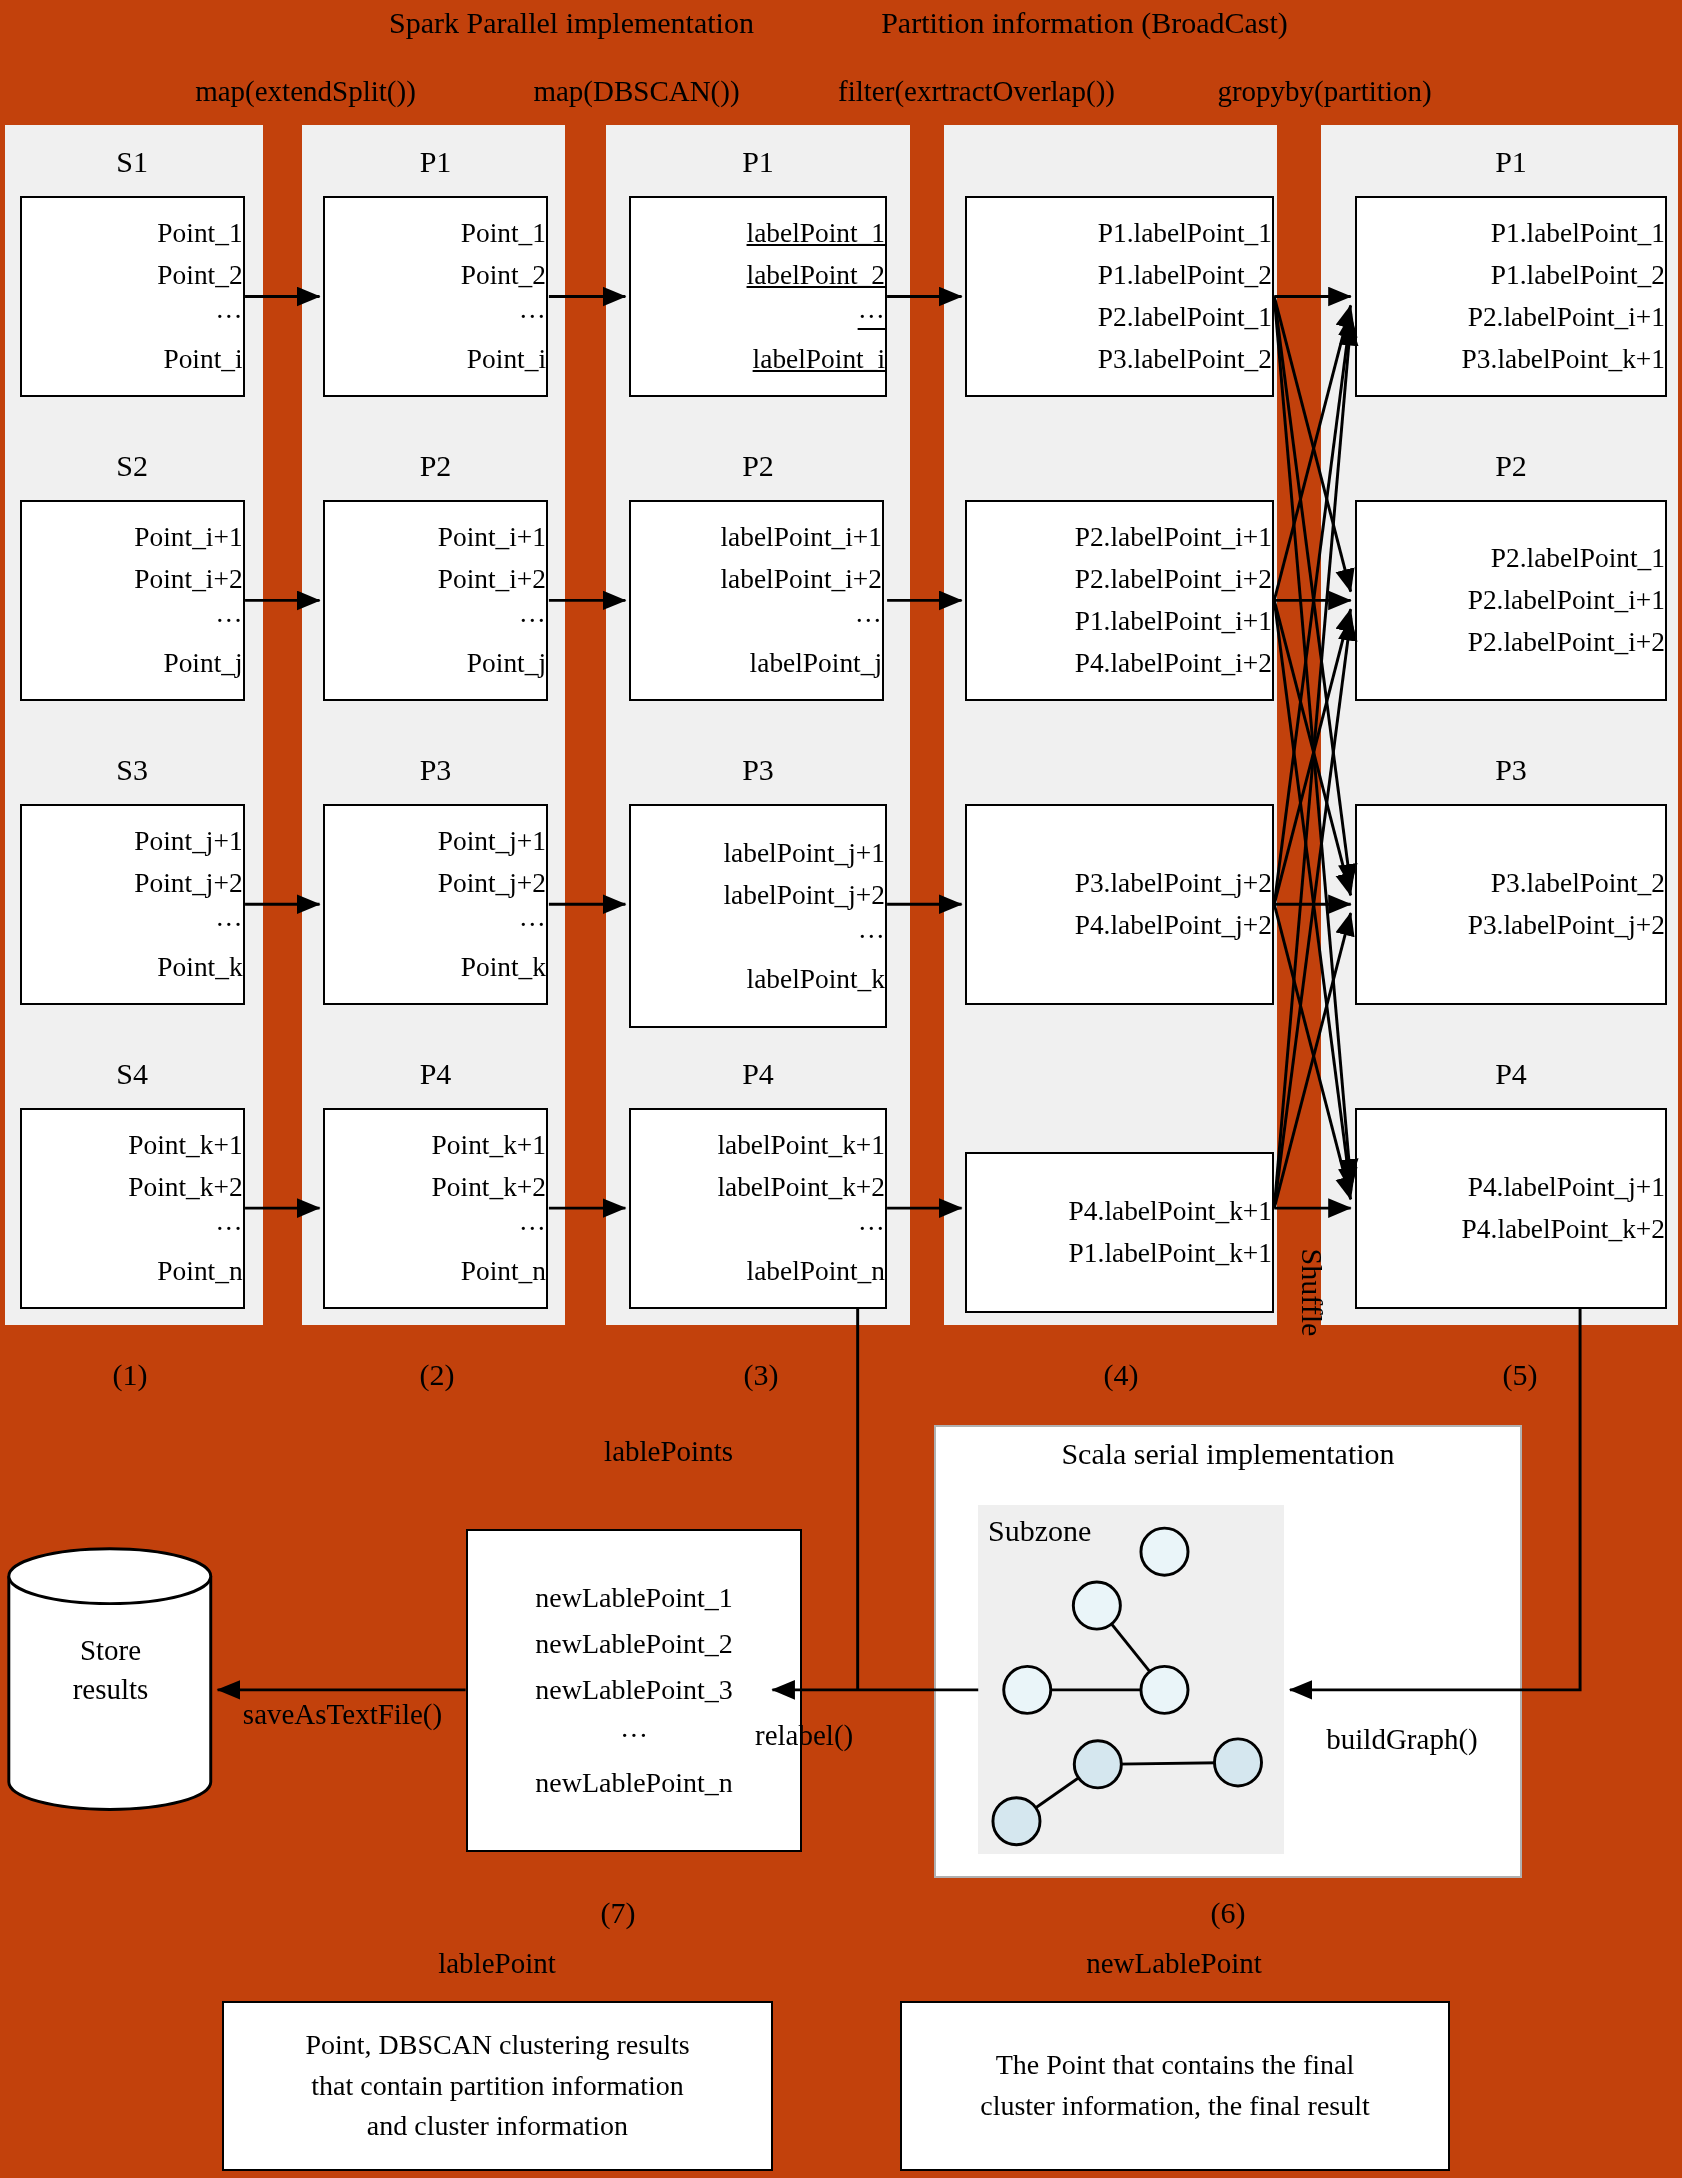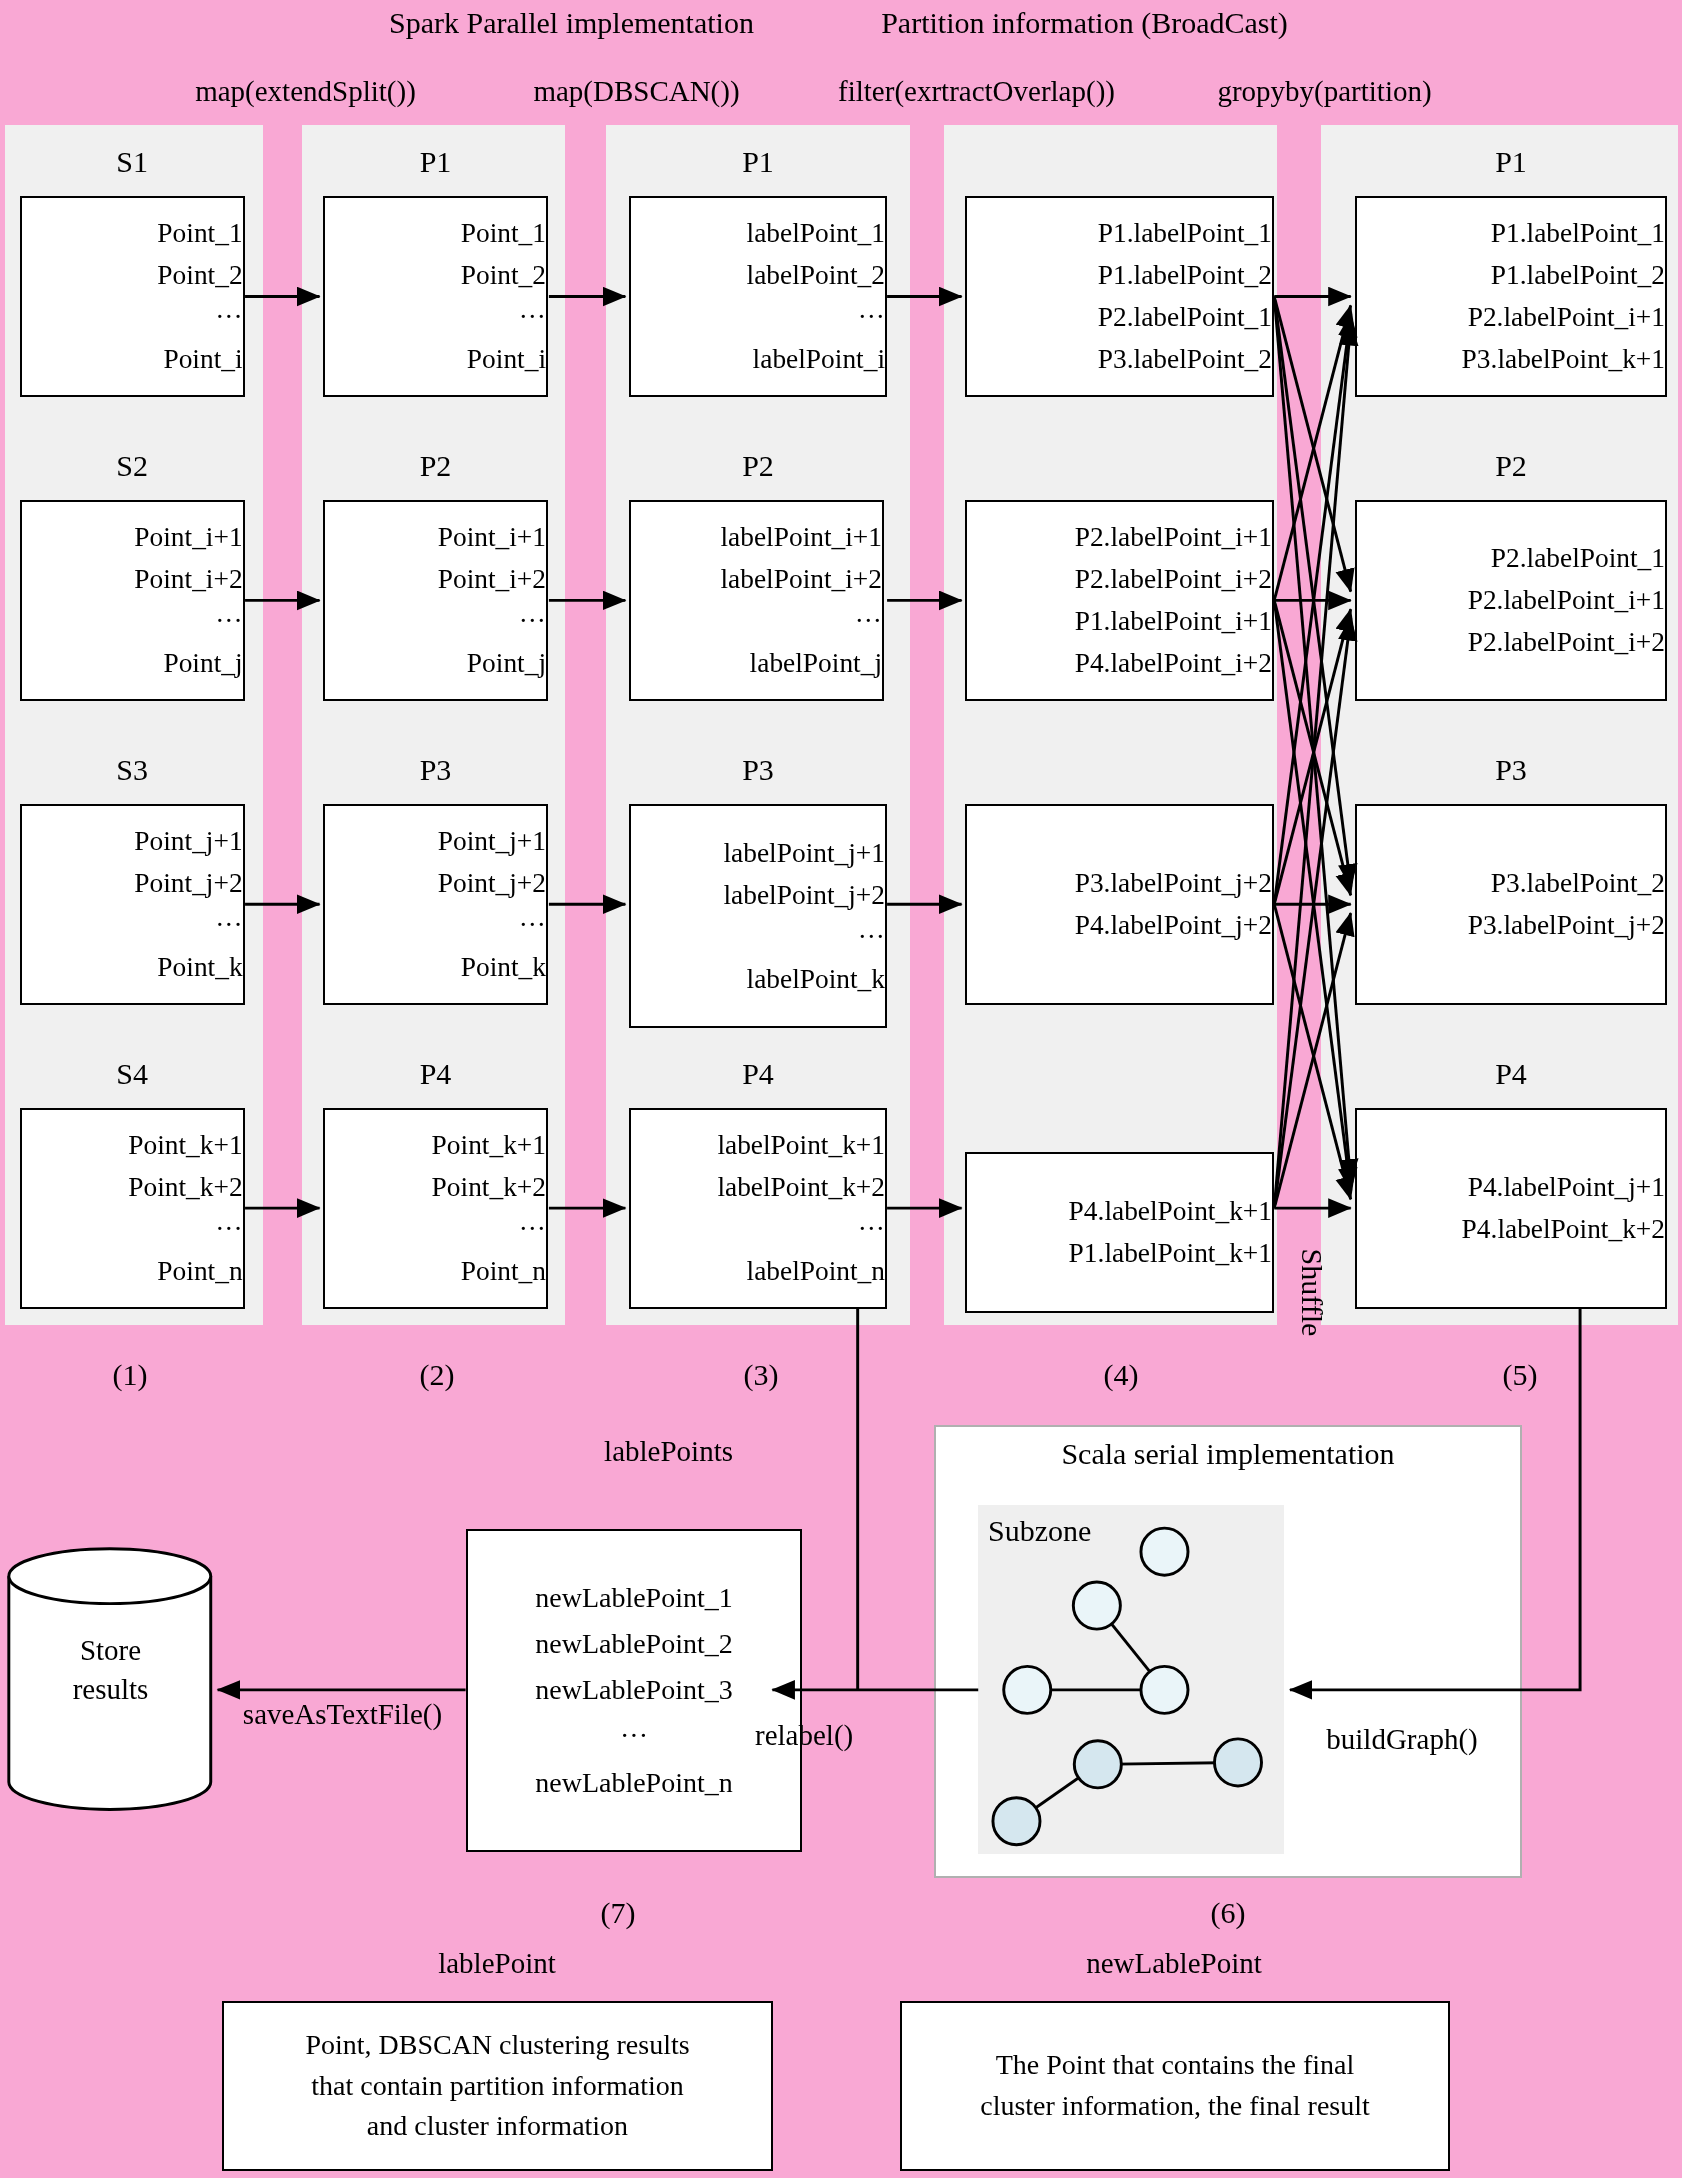--- a/index.html
+++ b/index.html
@@ -1,17 +1,17 @@
 <!DOCTYPE html>
 <html><head>
 <meta charset="utf-8">
 <style>
   html,body{margin:0;padding:0;background:#ffffff;}
   #canvas{
-    position:relative;width:1683px;height:2179px;background:#f9a8d4;
+    position:relative;width:1683px;height:2179px;background:#c2410c;
     font-family:"Liberation Serif", serif;color:#000;overflow:hidden;
   }
   .band{position:absolute;top:125px;height:1200px;}
   .cell-header{position:absolute;height:39px;font-size:30px;text-align:center;line-height:39px;}
   .pbox{
     position:absolute;background:#fff;border:2.9px solid #000;
     display:flex;flex-direction:column;justify-content:center;align-items:flex-end;box-sizing:border-box;
   }
   .pbox .box-line{font-size:27.4px;line-height:1.32;padding:2.9px 0;white-space:nowrap;}
   .top-title{position:absolute;top:3.9px;height:37px;font-size:30px;text-align:center;line-height:37px;white-space:nowrap;}
@@ -125,21 +125,21 @@
     <div class="cell-header" style="left: 323px; top: 1054px; width: 225px;">P4</div>
     <div class="pbox" style="left: 323px; top: 1108px; width: 225px; height: 201px; border-color: rgb(0, 0, 0);">
       <div class="box-line">Point_k+1</div>
       <div class="box-line">Point_k+2</div>
       <div class="box-line">···</div>
       <div class="box-line">Point_n</div>
     </div>
     <div class="stage-label" style="left: 378px; top: 1358px;">(2)</div>
     <div class="band" style="left: 606px; width: 304px; background: rgb(240, 240, 240);"></div>
     <div class="cell-header" style="left: 629px; top: 142px; width: 258px;">P1</div>
-    <div class="pbox" style="left: 629px; top: 196px; width: 258px; height: 201px; border-color: rgb(0, 0, 0);">
+    <div class="pbox" style="left: 629px; top: 196px; width: 258px; height: 201px; border-color: rgb(0, 0, 0); text-decoration: underline;">
       <div class="box-line">labelPoint_1</div>
       <div class="box-line">labelPoint_2</div>
       <div class="box-line">···</div>
       <div class="box-line">labelPoint_i</div>
     </div>
     <div class="cell-header" style="left: 629px; top: 446px; width: 258px;">P2</div>
     <div class="pbox" style="left: 629px; top: 500px; width: 255px; height: 201px; border-color: rgb(0, 0, 0);">
       <div class="box-line">labelPoint_i+1</div>
       <div class="box-line">labelPoint_i+2</div>
       <div class="box-line">···</div>

